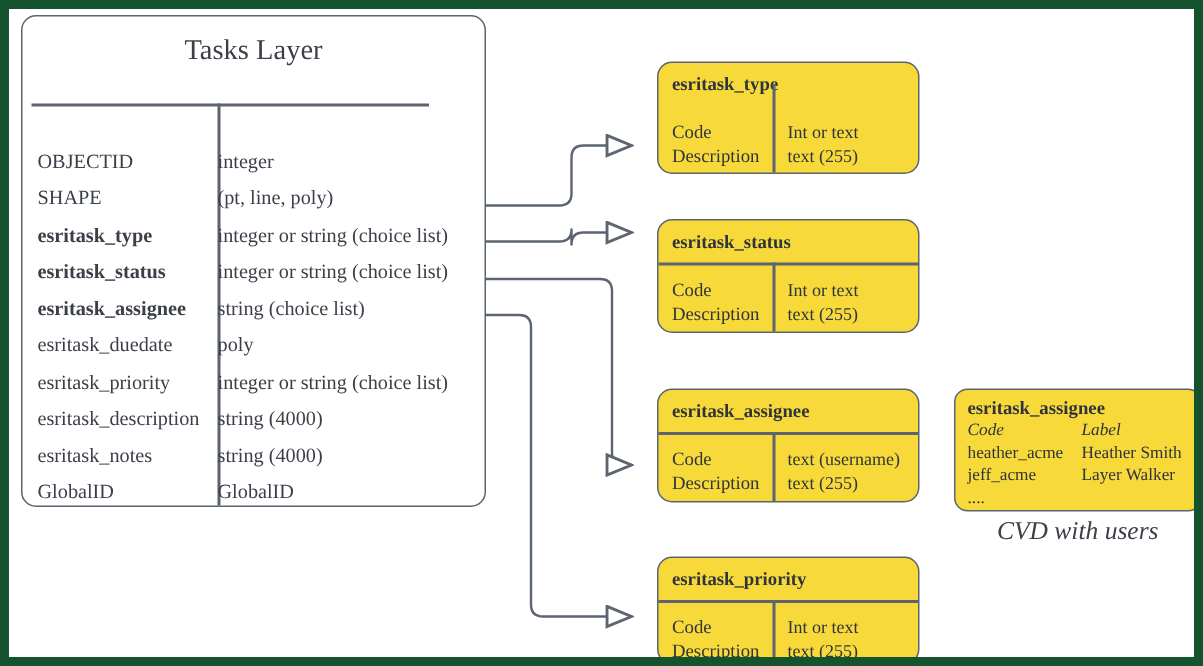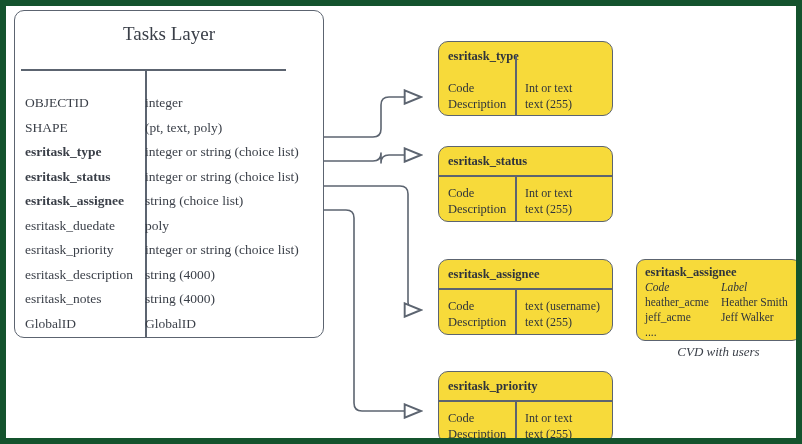--- a/index.html
+++ b/index.html
@@ -61,21 +61,21 @@
   }
   #tasks-rows {
     position: absolute;
     left: 0;
     top: 80px;
     width: 100%;
   }
   .trow {
     display: flex;
     height: 24.5px;
-    align-items: center;
+    align-items: flex-end;
     font-size: 13.5px;
   }
   .tname {
     width: 130px;
     padding-left: 10px;
     box-sizing: border-box;
     white-space: nowrap;
   }
   .ttype {
     white-space: nowrap;
@@ -163,21 +163,21 @@
   }
   .cvd-code { width: 76px; white-space: nowrap; }
   .cvd-label { white-space: nowrap; }
   .cvd-head { font-style: italic; }
   #cvd-caption {
     position: absolute;
     left: 630px;
     top: 338px;
     width: 165px;
     text-align: center;
-    font-size: 13px;
+    font-size: 17px;
     font-style: italic;
     color: #3a3f48;
   }
 
   #connectors {
     position: absolute;
     left: 0; top: 0;
     width: 802px;
     height: 444px;
     pointer-events: none;
@@ -210,21 +210,21 @@
     <div id="tasks-title">Tasks Layer</div>
     <div id="tasks-header-rule"></div>
     <div id="tasks-col-rule"></div>
     <div id="tasks-rows">
         <div class="trow">
           <div class="tname">OBJECTID</div>
           <div class="ttype">integer</div>
         </div>
         <div class="trow">
           <div class="tname">SHAPE</div>
-          <div class="ttype">(pt, text, poly)</div>
+          <div class="ttype">(pt, line, poly)</div>
         </div>
         <div class="trow key">
           <div class="tname">esritask_type</div>
           <div class="ttype">integer or string (choice list)</div>
         </div>
         <div class="trow key">
           <div class="tname">esritask_status</div>
           <div class="ttype">integer or string (choice list)</div>
         </div>
         <div class="trow key">
@@ -315,21 +315,21 @@
         <div class="cvd-row cvd-head" style="top: 21px;">
           <span class="cvd-code">Code</span>
           <span class="cvd-label">Label</span>
         </div>
         <div class="cvd-row" style="top: 36px;">
           <span class="cvd-code">heather_acme</span>
           <span class="cvd-label">Heather Smith</span>
         </div>
         <div class="cvd-row" style="top: 51px;">
           <span class="cvd-code">jeff_acme</span>
-          <span class="cvd-label">Jeff Walker</span>
+          <span class="cvd-label">Layer Walker</span>
         </div>
         <div class="cvd-row" style="top: 66px;">
           <span class="cvd-code">....</span>
           <span class="cvd-label"></span>
         </div>
       </div>
   </div>
   <div id="cvd-caption">CVD with users</div>
 
 </div>

